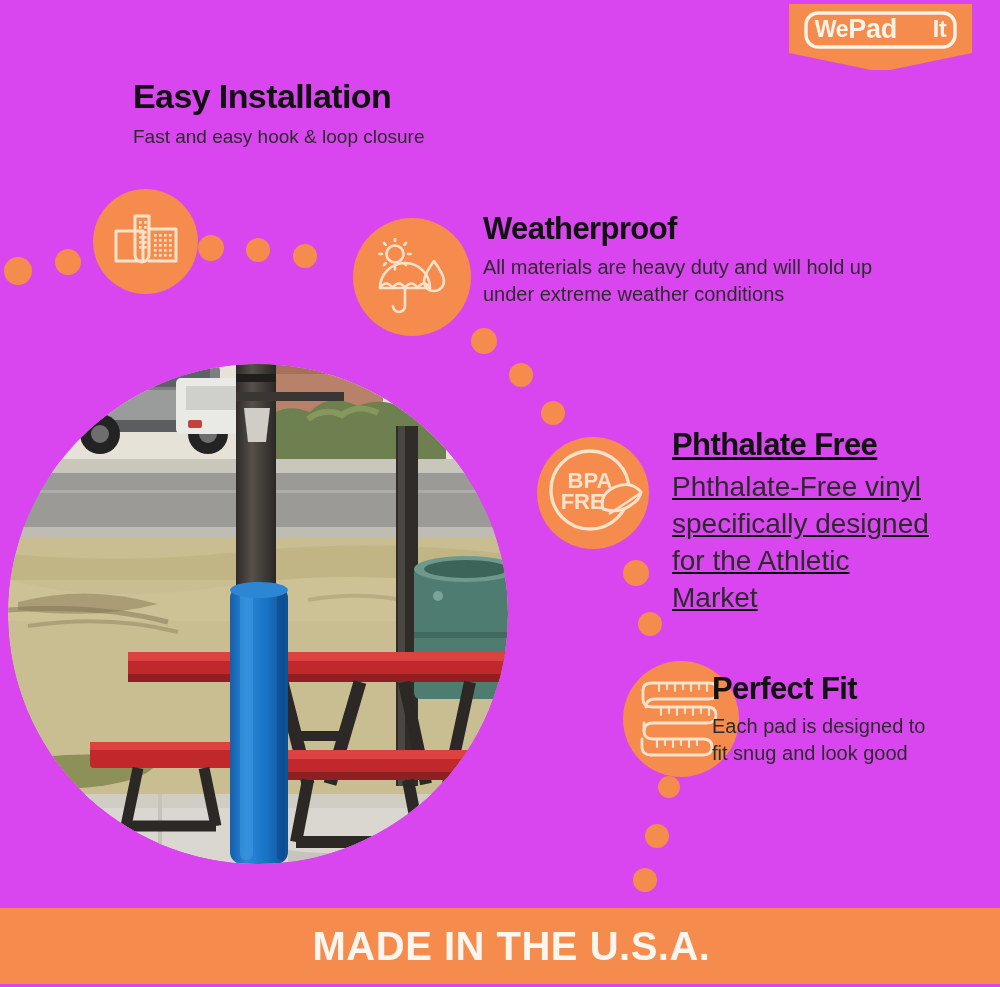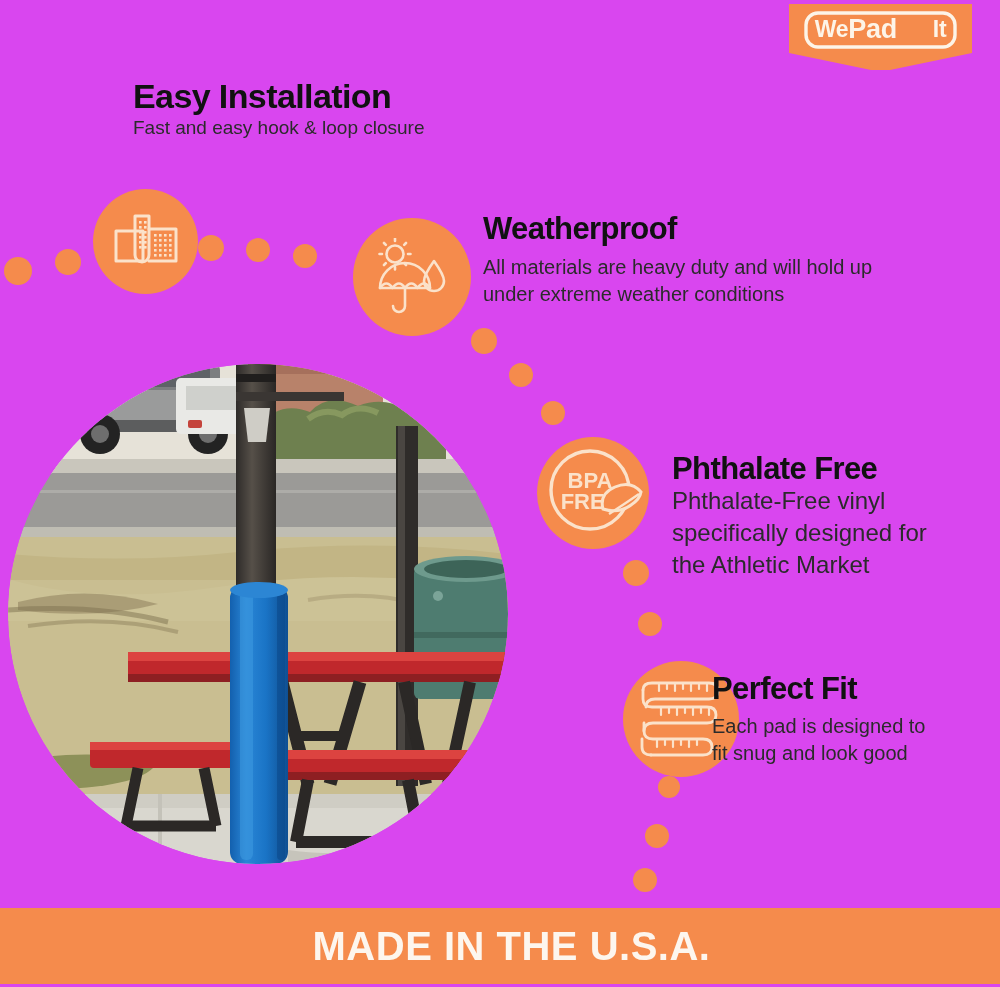--- a/index.html
+++ b/index.html
@@ -52,29 +52,29 @@
     line-height: 1.08;
     white-space: nowrap;
   }
   .feature-desc {
     color: #2b2b2b;
     line-height: 1.32;
   }
 
   #f-easy { left: 133px; top: 78px; }
   #f-easy .feature-title { font-size: 34px; }
-  #f-easy .feature-desc { font-size: 19px; }
+  #f-easy .feature-desc { font-size: 19px; margin-top: 9px; }
 
   #f-weather { left: 483px; top: 212px; }
   #f-weather .feature-title { font-size: 31px; }
   #f-weather .feature-desc { font-size: 20px; margin-top: 9px; width: 420px; }
 
-  #f-phth { left: 672px; top: 452px; }
+  #f-phth { left: 672px; top: 428px; text-decoration: underline; }
   #f-phth .feature-title { font-size: 31px; }
-  #f-phth .feature-desc { font-size: 24px; width: 270px; }
+  #f-phth .feature-desc { font-size: 28px; margin-top: 8px; width: 270px; }
 
   #f-fit { left: 712px; top: 672px; }
   #f-fit .feature-title { font-size: 31px; }
   #f-fit .feature-desc { font-size: 20px; margin-top: 8px; width: 228px; }
 
   
   #photo {
     position: absolute; left: 8px; top: 364px;
     width: 500px; height: 500px;
     border-radius: 50%;

